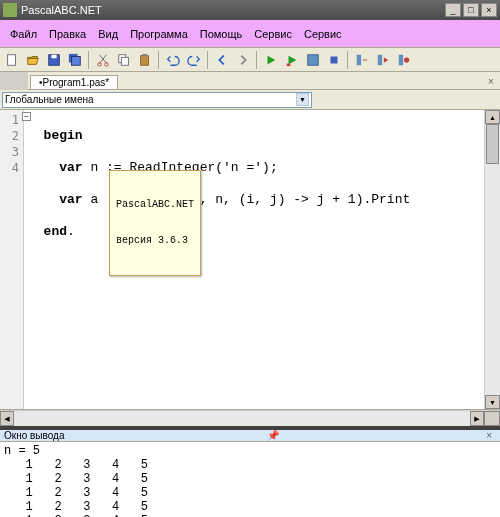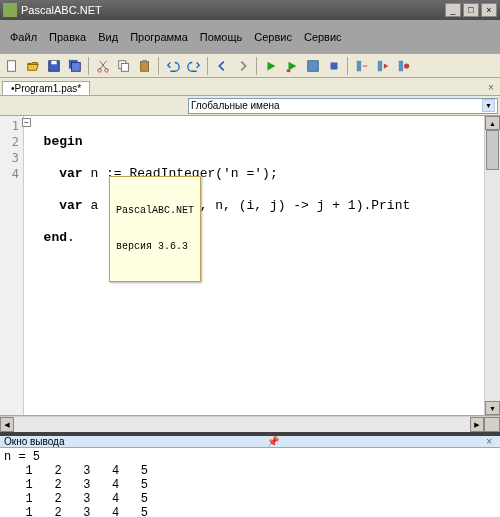--- a/index.html
+++ b/index.html
@@ -2,30 +2,30 @@
 <html><head>
 <meta charset="utf-8">
 <style>
   * { margin:0; padding:0; box-sizing:border-box; }
   body { font-family: Tahoma, Arial, sans-serif; font-size:11px; background:#d4d0c8; width:500px; height:517px; overflow:hidden; color:#000; }
   .titlebar { height:20px; background:linear-gradient(#6b6b6b,#4a4a4a); color:#fff; display:flex; align-items:center; padding:0 3px; }
   .titlebar .icon { width:14px; height:14px; background:#8a5; margin-right:4px; }
   .titlebar .title { flex:1; font-size:11px; }
   .winbtns { display:flex; gap:2px; }
   .winbtn { width:16px; height:14px; background:#d4d0c8; border:1px solid #888; display:flex; align-items:center; justify-content:center; font-size:9px; cursor:pointer; color:#000; }
-  .menubar { height:34px; background:#a3a3a3; display:flex; align-items:center; padding:0 4px; border-bottom:1px solid #aca899; }
+  .menubar { height:28px; background:#f0abfc; display:flex; align-items:center; padding:0 4px; border-bottom:1px solid #aca899; }
   .menubar span { padding:2px 6px; cursor:pointer; }
   .toolbar { height:24px; background:#ece9d8; display:flex; align-items:center; padding:0 2px; border-bottom:1px solid #aca899; gap:1px; }
   .tbtn { width:20px; height:20px; border:1px solid #ece9d8; display:flex; align-items:center; justify-content:center; cursor:pointer; }
   .tbtn svg { width:14px; height:14px; }
   .tsep { width:2px; height:18px; border-left:1px solid #aca899; margin:0 2px; }
-  .tabbar { height:18px; background:#ece9d8; display:flex; align-items:flex-end; padding-left:2px; border-bottom:1px solid #aca899; position:relative; }
+  .tabbar { height:18px; background:#ece9d8; display:flex; align-items:flex-end; padding-left:2px; border-bottom:1px solid #aca899; position:relative;margin-left:28px; }
   .tab { background:#fff; border:1px solid #aca899; border-bottom:none; padding:1px 8px; font-size:10px; cursor:pointer; }
   .tabx { position:absolute; right:2px; top:2px; width:14px; height:14px; cursor:pointer; display:flex; align-items:center; justify-content:center; font-size:10px; color:#666; }
-  .combo-row { height:20px; background:#ece9d8; display:flex; align-items:center; padding:2px; border-bottom:1px solid #aca899;justify-content:flex-end; }
+  .combo-row { height:20px; background:#ece9d8; display:flex; align-items:center; padding:2px; border-bottom:1px solid #aca899; }
   .combo { flex:1; max-width:310px; height:16px; background:#fff; border:1px solid #7f9db9; display:flex; align-items:center; font-size:10px; padding:0 2px; }
   .combo .dd { margin-left:auto; width:13px; height:13px; background:#dbe5f1; border:1px solid #b4c7e7; display:flex; align-items:center; justify-content:center; font-size:7px; cursor:pointer; }
   .editor-wrap { position:relative; background:#fff; height:300px; border-bottom:1px solid #aca899; display:flex; }
   .gutter { width:24px; background:#f0f0f0; border-right:1px solid #ccc; text-align:right; padding:2px 4px 0 0; font-family:Consolas,monospace; font-size:12px; color:#888; line-height:16px; }
   .code { flex:1; padding:2px 4px; font-family:Consolas,'Courier New',monospace; font-size:13px; line-height:16px; white-space:pre; position:relative;border-radius:21px; }
   .fold { position:absolute; left:22px; top:2px; width:9px; height:9px; border:1px solid #888; background:#fff; font-size:8px; line-height:7px; text-align:center; cursor:pointer; }
   .kw { font-weight:bold; }
   .str { color:#000; }
   .tooltip { position:absolute; left:85px; top:60px; background:#ffffe1; border:1px solid #c0a050; padding:4px 6px; font-size:10px; line-height:12px; box-shadow:1px 1px 2px rgba(0,0,0,.3); }
   .vscroll { width:16px; background:#e8e8e8; border-left:1px solid #ccc; position:relative; }

